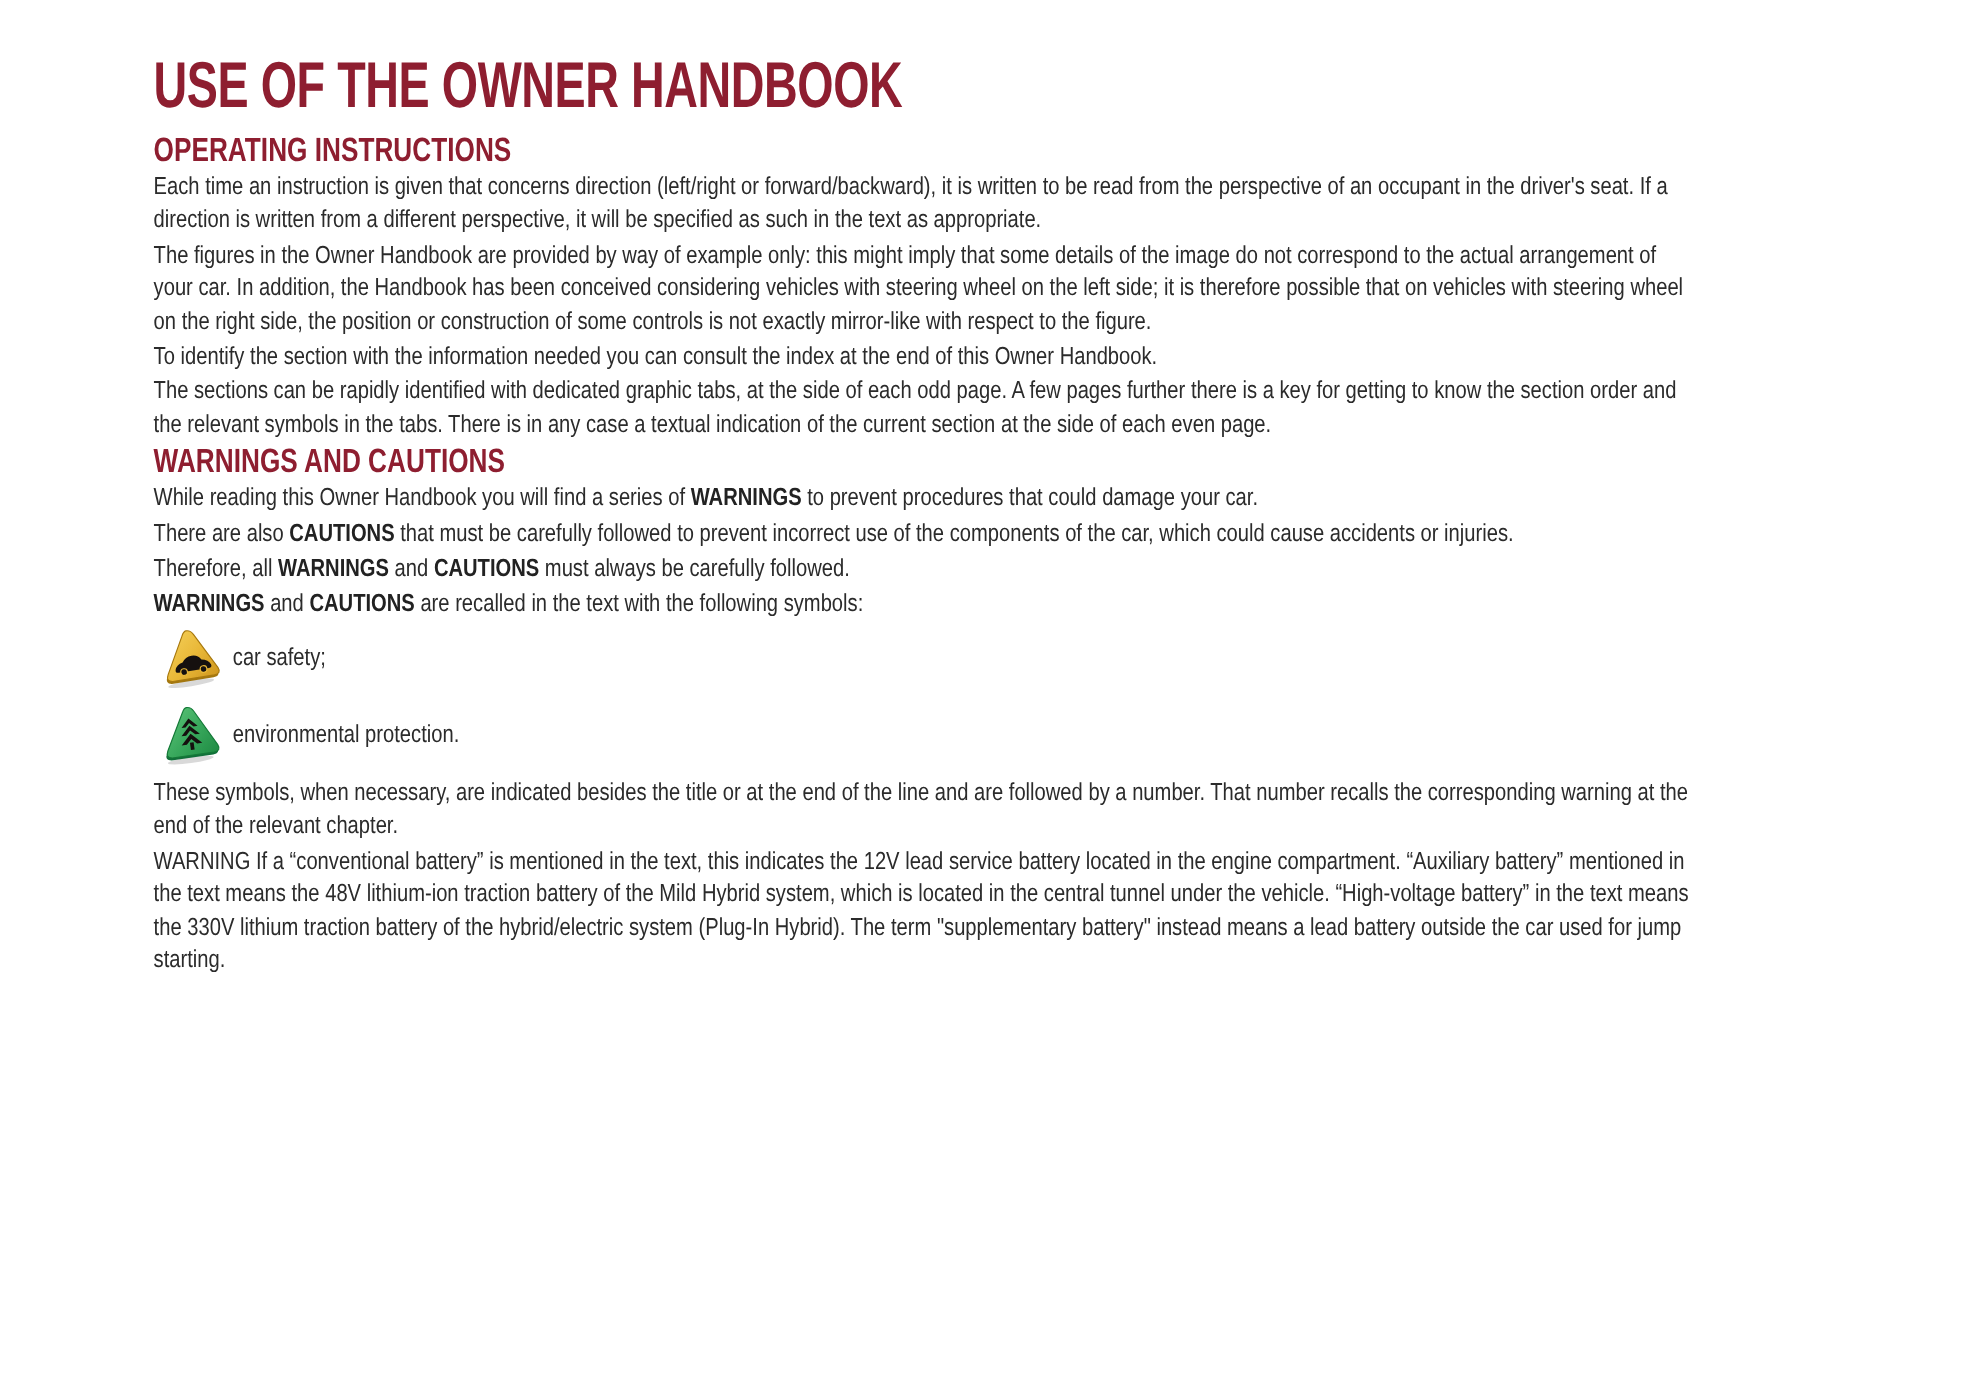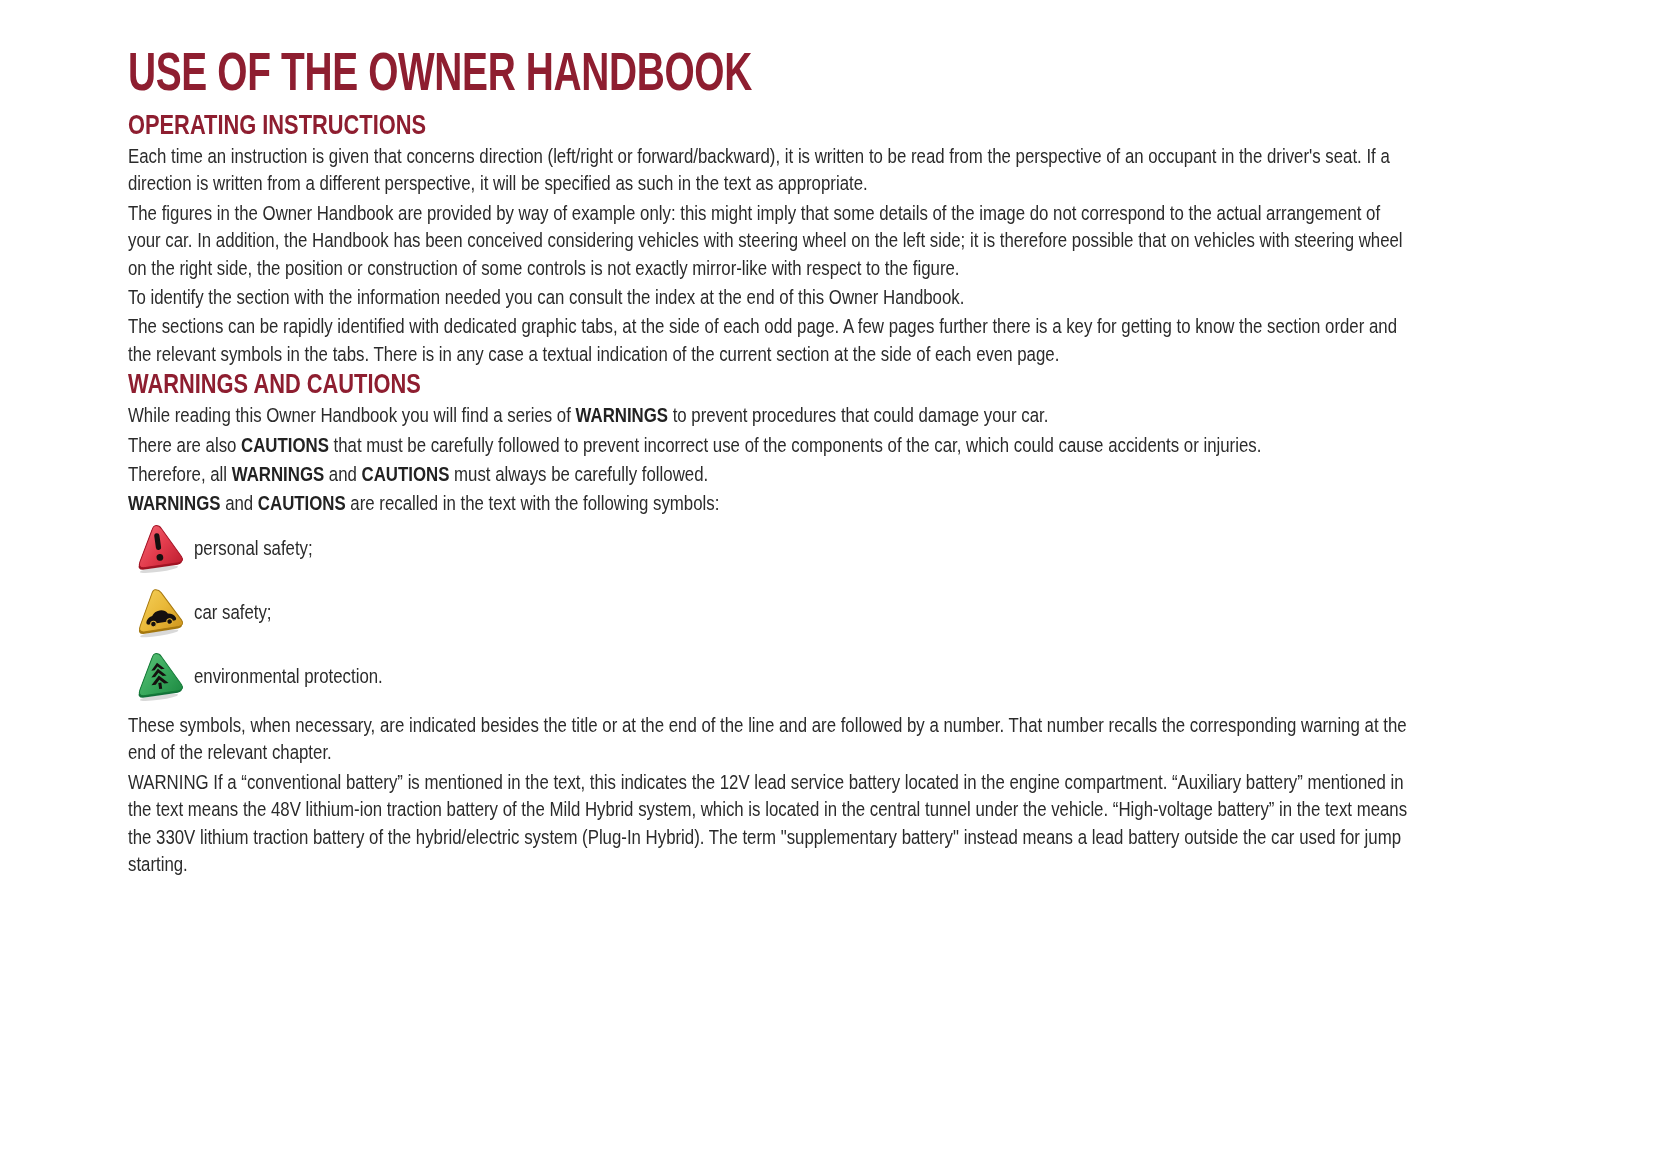--- a/index.html
+++ b/index.html
@@ -65,39 +65,20 @@
     <p class="para">The sections can be rapidly identified with dedicated graphic tabs, at the side of each odd page. A few pages further there is a key for getting to know the section order and the relevant symbols in the tabs. There is in any case a textual indication of the current section at the side of each even page.</p>
 
     <h2 class="h2 tight">WARNINGS AND CAUTIONS</h2>
     <p class="para"><span>While reading this Owner Handbook you will find a series of </span><b>WARNINGS</b><span> to prevent procedures that could damage your car.</span></p>
     <p class="para"><span>There are also </span><b>CAUTIONS</b><span> that must be carefully followed to prevent incorrect use of the components of the car, which could cause accidents or injuries.</span></p>
     <p class="para"><span>Therefore, all </span><b>WARNINGS</b><span> and </span><b>CAUTIONS</b><span> must always be carefully followed.</span></p>
     <p class="para"><b>WARNINGS</b><span> and </span><b>CAUTIONS</b><span> are recalled in the text with the following symbols:</span></p>
 
     <div class="symbols">
 
-      <div class="symbol-row">
-        <svg viewBox="0 0 60 54">
-          <defs>
-            <linearGradient id="gRed" x1="0" y1="0" x2="1" y2="1">
-              <stop offset="0" stop-color="#f5707c"></stop>
-                <stop offset="0.55" stop-color="#e23b4c"></stop>
-                <stop offset="1" stop-color="#bf1f31"></stop>
-            </linearGradient>
-          </defs>
-          <g transform="rotate(-8 30 28)">
-            <ellipse cx="27" cy="49" rx="20" ry="2.6" fill="rgba(0,0,0,0.15)"></ellipse>
-            <path d="M28.5 5.5 Q32.5 5.5 34.5 9.5 L51 41 Q53.5 46.5 47 47 L10.5 47 Q4.5 46.2 7.5 40.5 L24.5 9.5 Q26.5 5.5 28.5 5.5 Z" fill="#9c1322"></path>
-            <path d="M29.5 3.5 Q33.5 3.5 35.5 7.5 L52 39 Q54.5 44.5 48 45 L11.5 45 Q5.5 44.2 8.5 38.5 L25.5 7.5 Q27.5 3.5 29.5 3.5 Z" fill="url(#gRed)" stroke="#a51426" stroke-width="1"></path>
-            <rect x="27" y="11.5" width="5.4" height="17.5" rx="2.7" fill="#15100f"></rect>
-            <circle cx="29.7" cy="36.8" r="3.5" fill="#15100f"></circle>
-          </g>
-        </svg>
-        <span class="symbol-label">personal safety;</span>
-      </div>
 
       <div class="symbol-row">
         <svg viewBox="0 0 60 54">
           <defs>
             <linearGradient id="gYel" x1="0" y1="0" x2="1" y2="1">
               <stop offset="0" stop-color="#f6d express35e"></stop>
                 <stop offset="0" stop-color="#f6d35e"></stop>
                 <stop offset="0.55" stop-color="#e9b838"></stop>
                 <stop offset="1" stop-color="#cf971f"></stop>
             </linearGradient>

